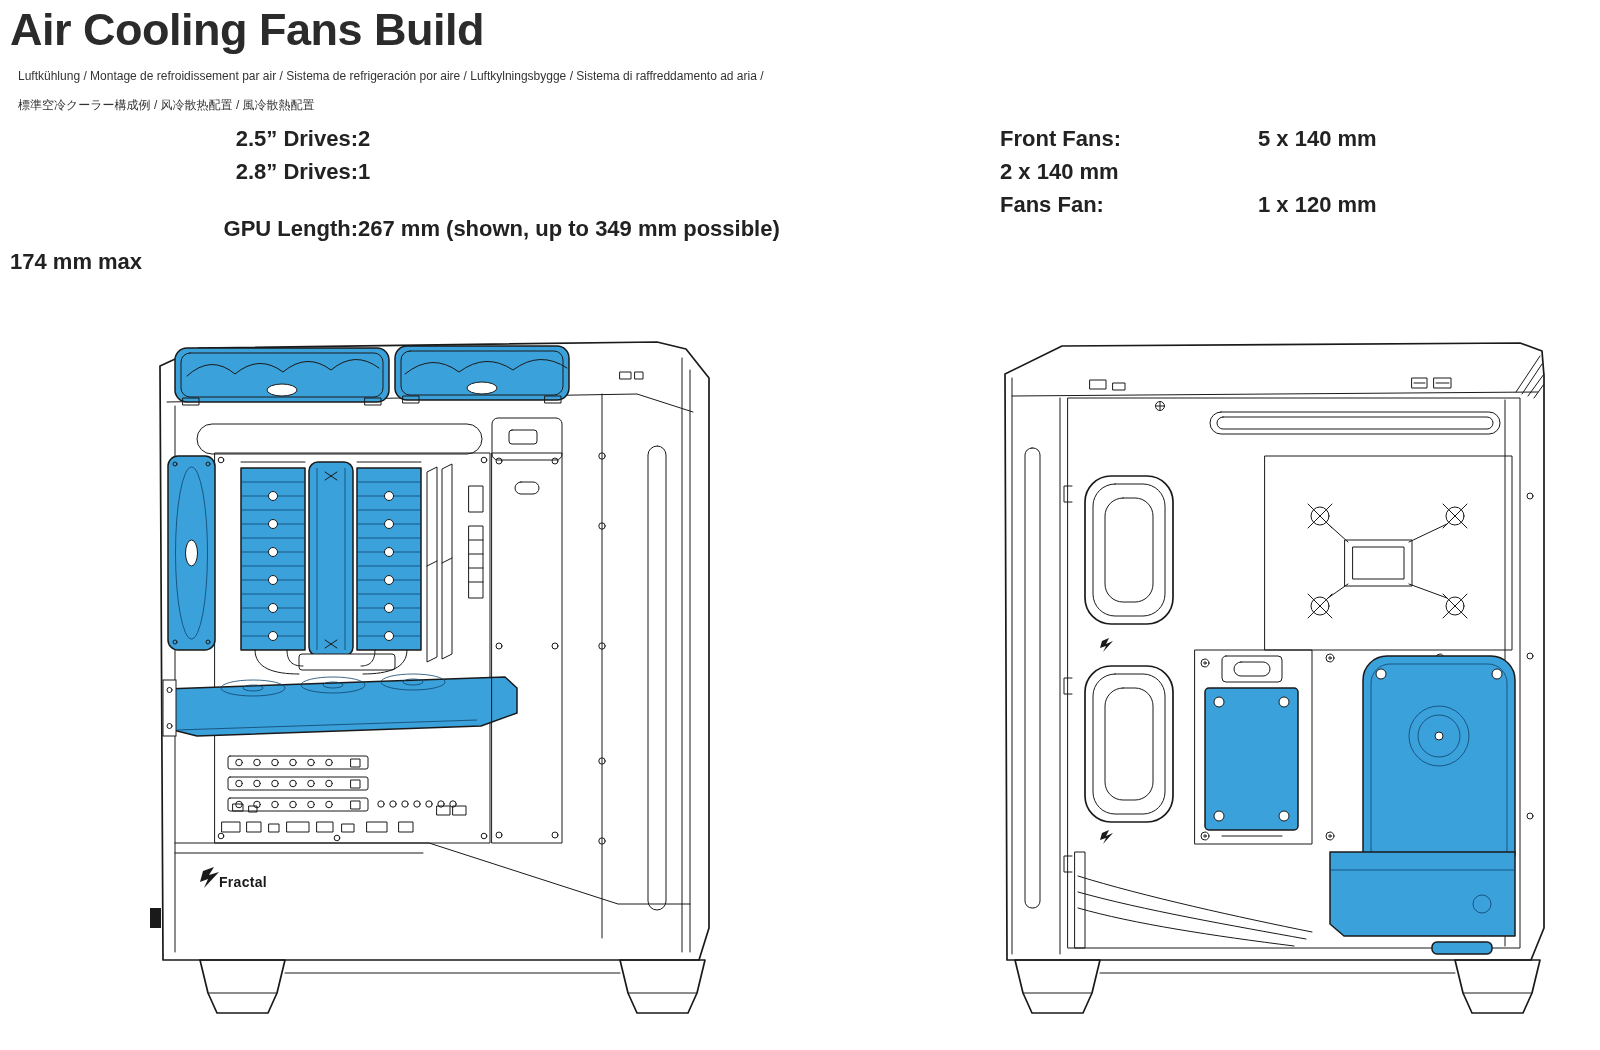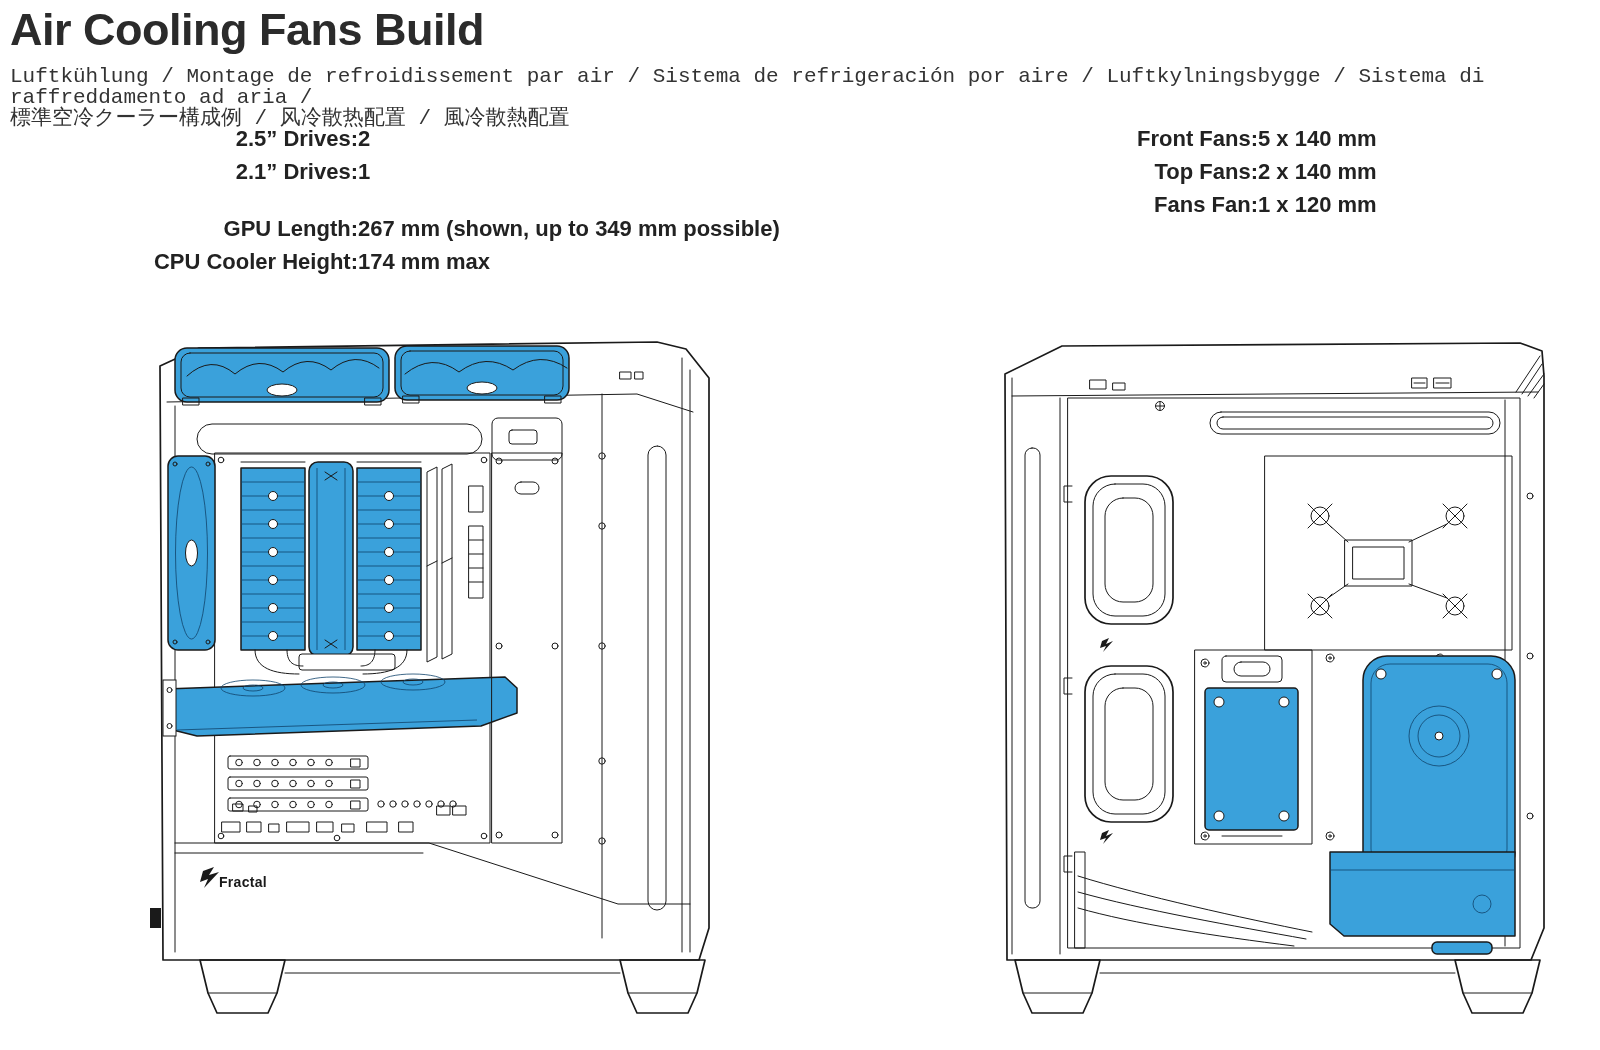--- a/index.html
+++ b/index.html
@@ -3,27 +3,27 @@
 <meta charset="utf-8">
 <style>
   html,body{margin:0;padding:0;}
   body{
     width:1600px;height:1050px;position:relative;overflow:hidden;
     background:#ffffff;color:#262626;
     font-family:"Liberation Sans", sans-serif;
   }
   .header{position:absolute;left:10px;top:0px;}
   .page-title{font-size:45px;font-weight:700;margin:4px 0 10px 0;letter-spacing:-0.5px;color:#2b2b2b;}
-  .sub{font-size:21px;line-height:21px;margin:0;color:#333;font-family:Liberation Mono, monospace;}
+  .sub{font-size:12px;line-height:21px;margin:8px;color:#333;}
   .specs{font-size:22px;font-weight:700;color:#222;}
   .specs-left{position:absolute;left:10px;top:122px;}
   .specs-right{position:absolute;left:1000px;top:122px;}
   .spec-row{display:flex;line-height:33px;}
   .specs-left .spec-label{width:348px;text-align:right;}
-  .specs-right .spec-label{width:258px;text-align:right;}
+  .specs-right .spec-label{width:258px;}
   .gap-above{margin-top:24px;}
   .diagram-left{position:absolute;left:137px;top:336px;}
   .diagram-right{position:absolute;left:982px;top:336px;}
   svg{display:block;}
   .ln{fill:none;stroke:#1a1a1a;stroke-width:1.7;stroke-linejoin:round;stroke-linecap:round;}
   .thin{fill:none;stroke:#1a1a1a;stroke-width:1;stroke-linejoin:round;stroke-linecap:round;}
   .blue{fill:var(--highlight_blue,#3aa1db);stroke:#1a1a1a;stroke-width:1.5;stroke-linejoin:round;}
   .bl-line{fill:none;stroke:#10436b;stroke-width:1;opacity:.8;}
   .wh{fill:#ffffff;stroke:#1a1a1a;stroke-width:1;}
   .dark{fill:#1a1a1a;stroke:none;}
@@ -37,40 +37,38 @@
   <p class="sub">Luftkühlung / Montage de refroidissement par air / Sistema de refrigeración por aire / Luftkylningsbygge / Sistema di raffreddamento ad aria /</p>
   <p class="sub">標準空冷クーラー構成例 / 风冷散热配置 / 風冷散熱配置</p>
 </div>
 
 <div class="specs specs-left">
   <div class="spec-row">
     <span class="spec-label">2.5” Drives:</span>
     <span class="spec-value">2</span>
   </div>
   <div class="spec-row">
-    <span class="spec-label">2.1” Drives:</span>
+    <span class="spec-label">2.8” Drives:</span>
     <span class="spec-value">1</span>
   </div>
   <div class="spec-row gap-above">
     <span class="spec-label">GPU Length:</span>
     <span class="spec-value">267 mm (shown, up to 349 mm possible)</span>
   </div>
   <div class="spec-row">
-    <span class="spec-label">CPU Cooler Height:</span>
     <span class="spec-value">174 mm max</span>
   </div>
 </div>
 
 <div class="specs specs-right">
   <div class="spec-row">
     <span class="spec-label">Front Fans:</span>
     <span class="spec-value">5 x 140 mm</span>
   </div>
   <div class="spec-row">
-    <span class="spec-label">Top Fans:</span>
     <span class="spec-value">2 x 140 mm</span>
   </div>
   <div class="spec-row">
     <span class="spec-label">Fans Fan:</span>
     <span class="spec-value">1 x 120 mm</span>
   </div>
 </div>
 
 <svg class="diagram-left" width="585" height="690" viewBox="0 0 585 690">
   <g>

